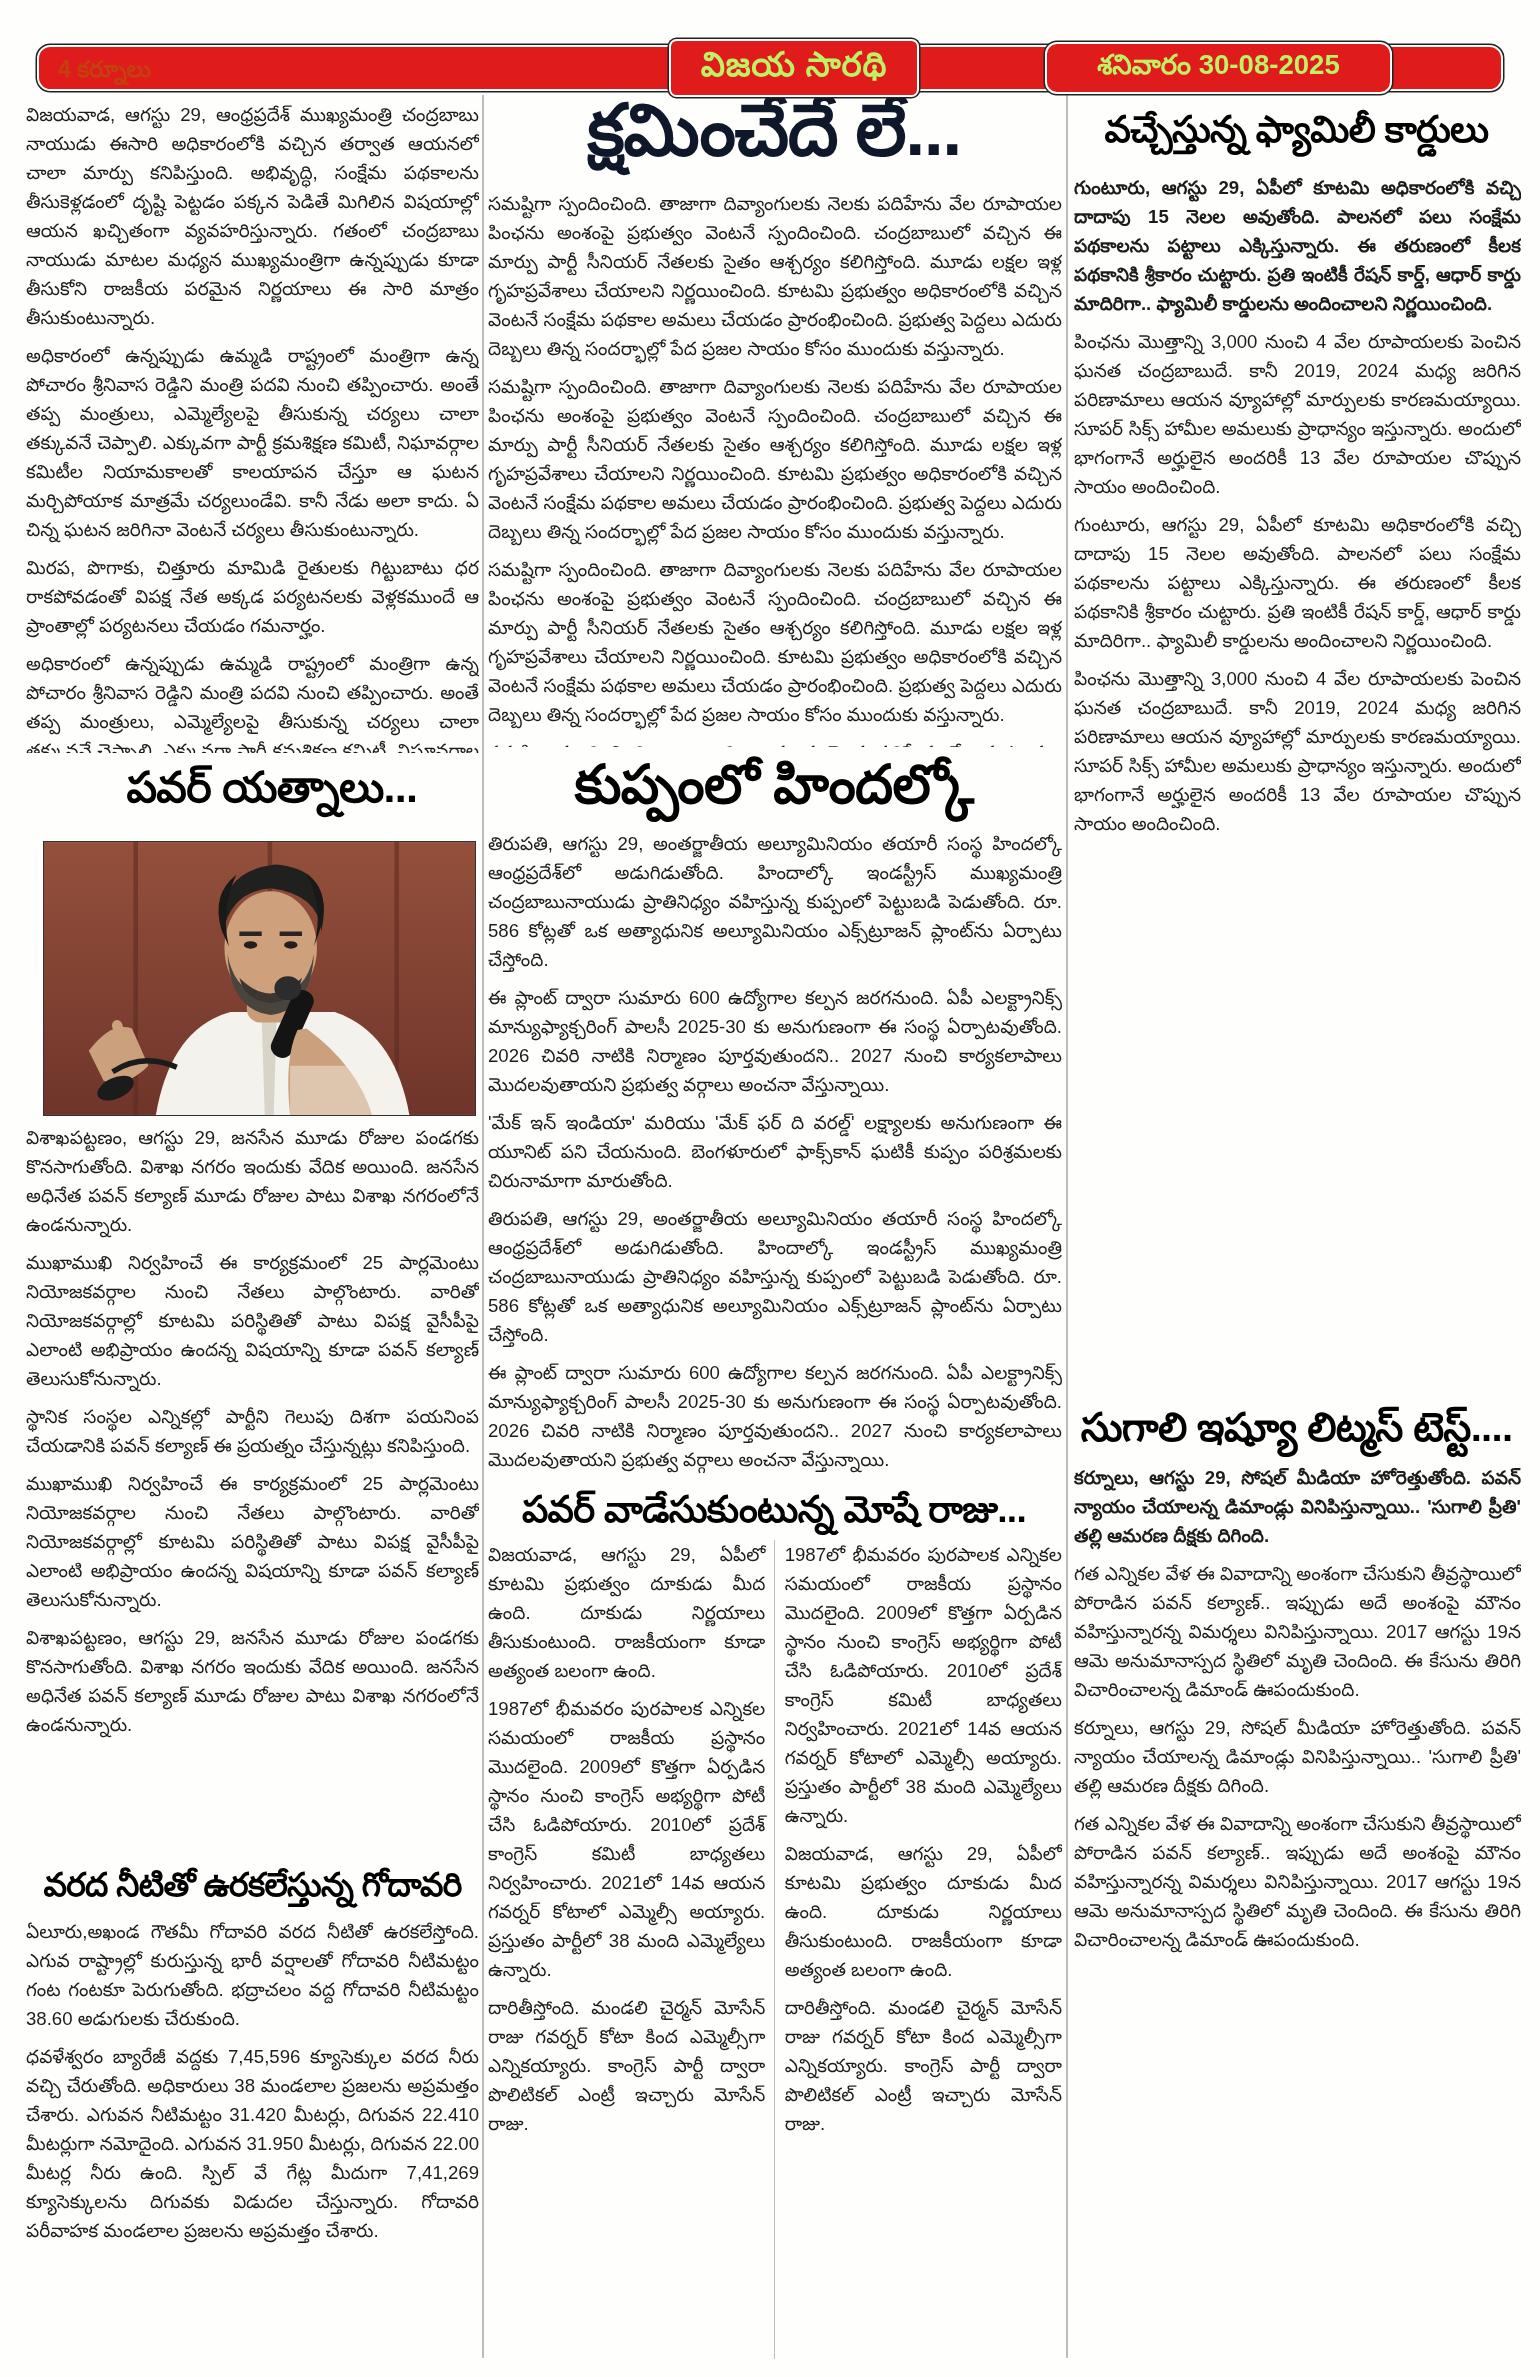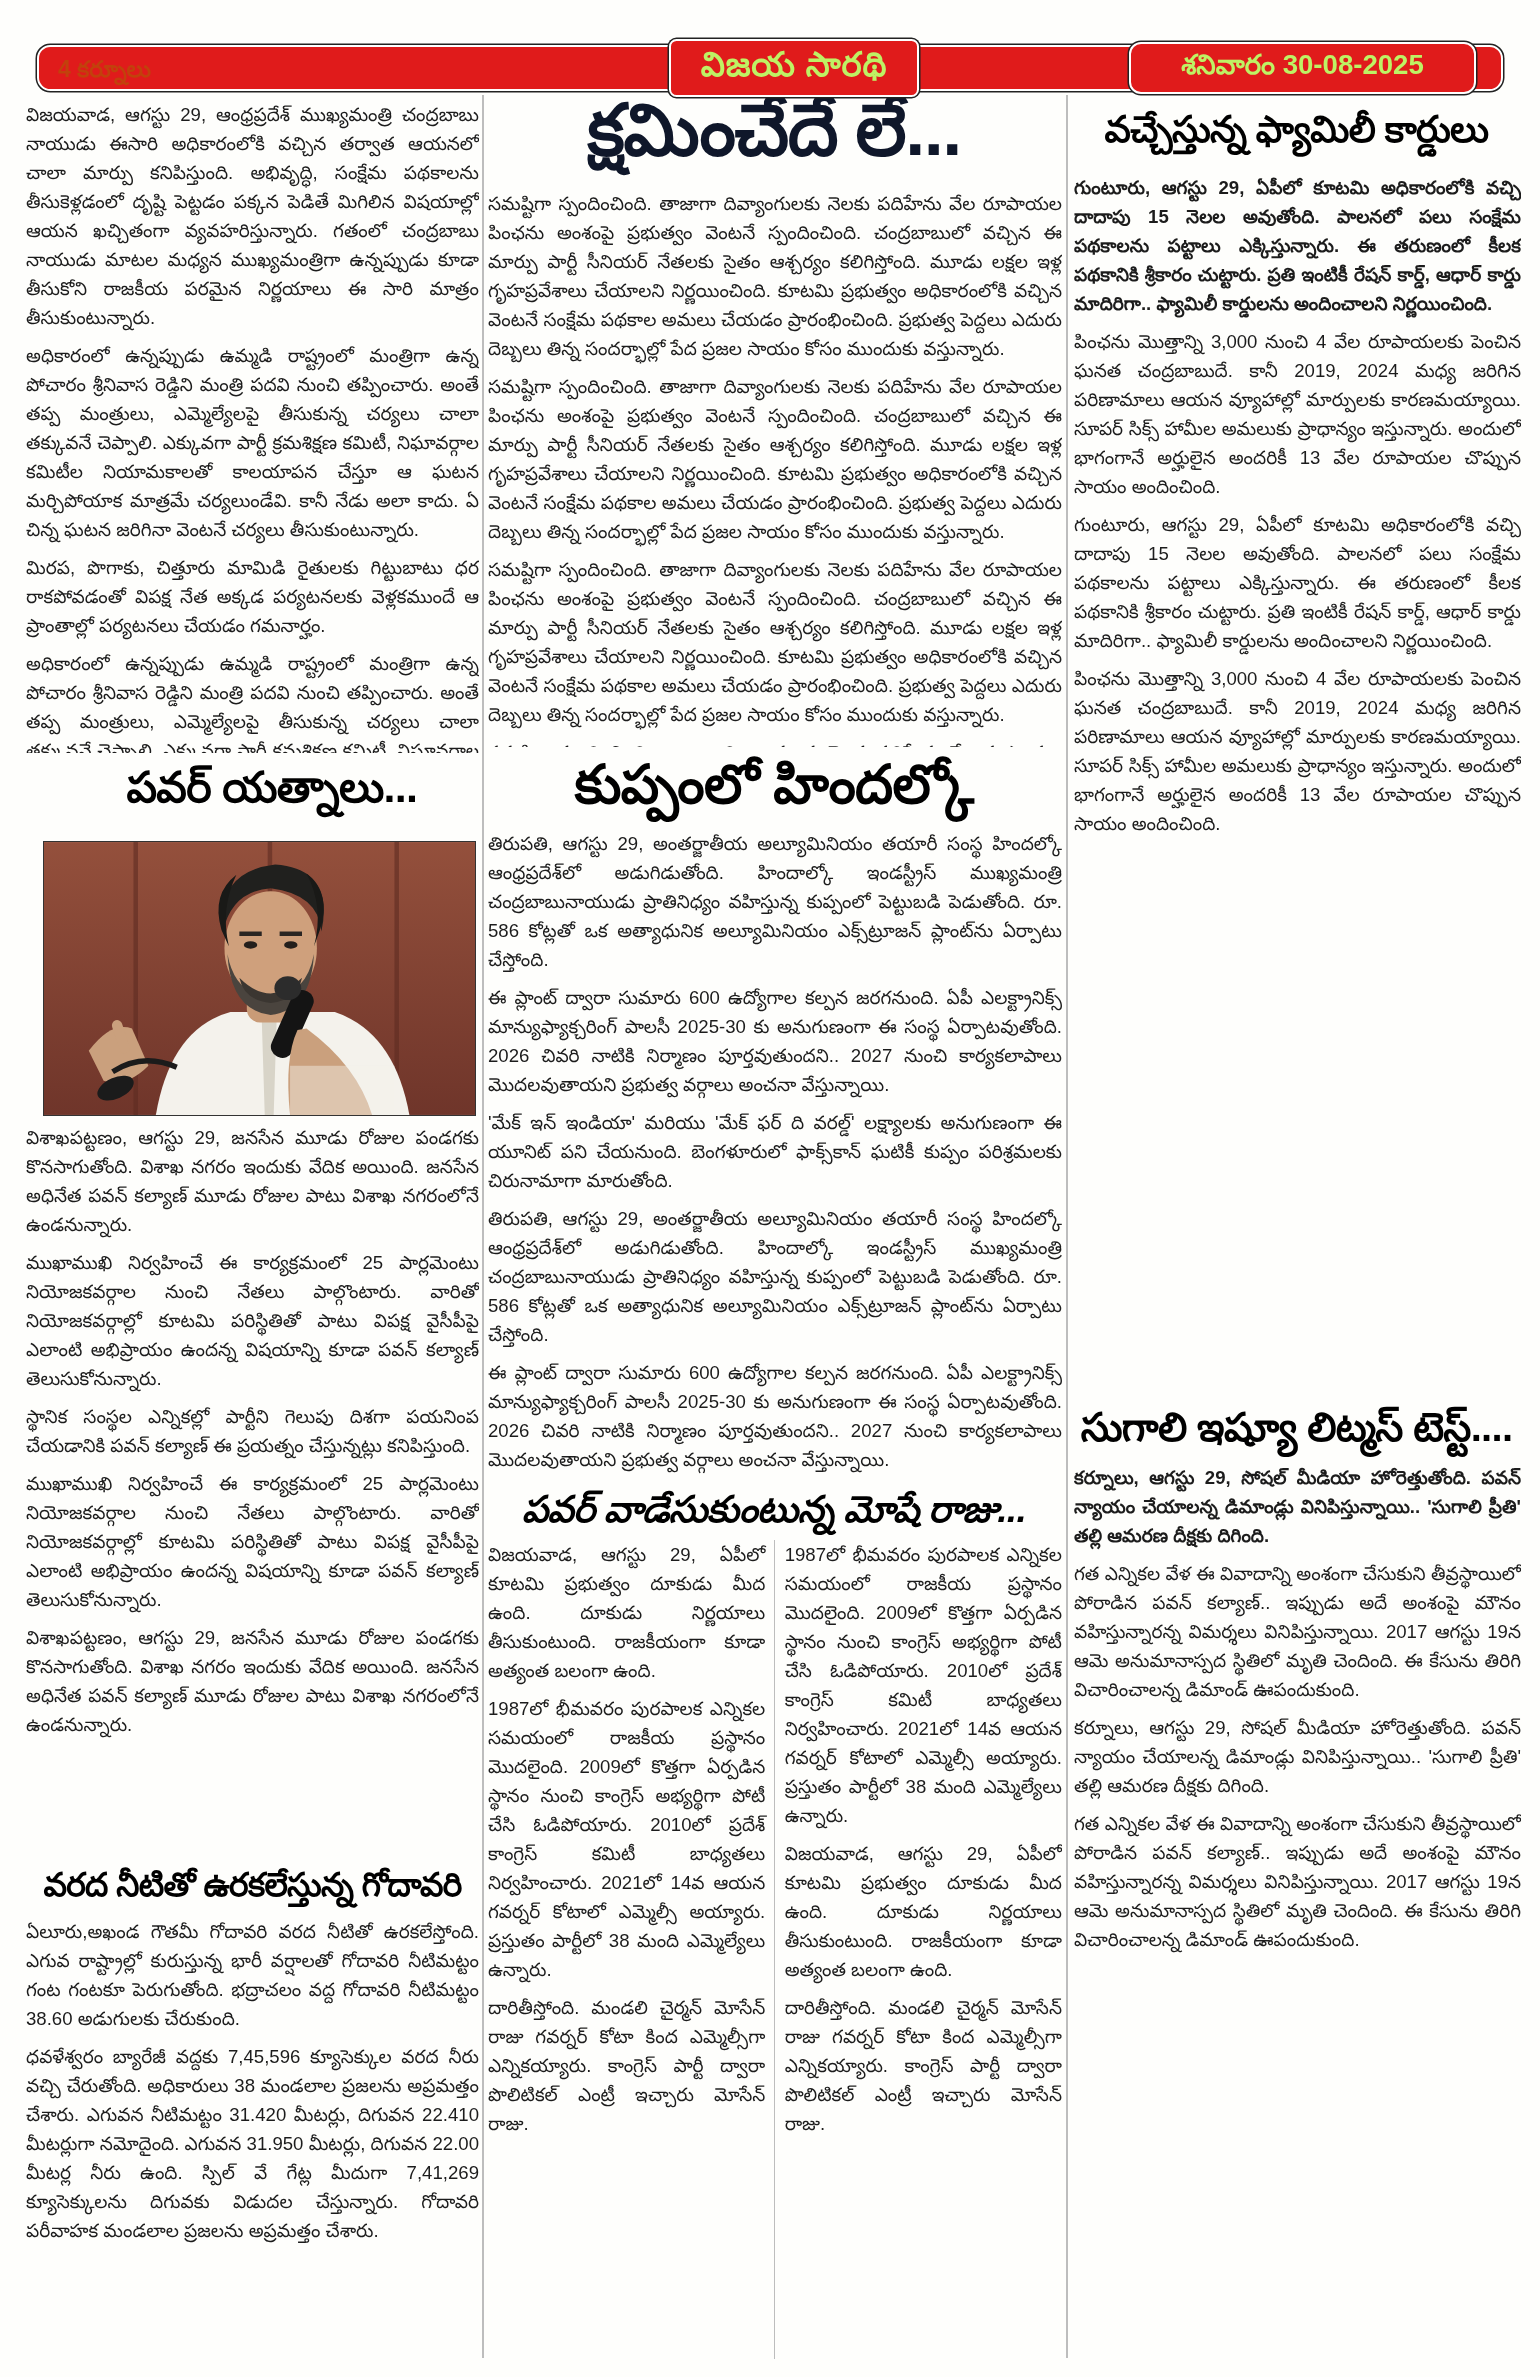--- a/index.html
+++ b/index.html
@@ -7,31 +7,31 @@
         font-family:"Liberation Sans","DejaVu Sans",sans-serif;color:#1c1c1c;overflow:hidden;margin:0 auto;}
   
   .topbar{position:absolute;left:37px;top:45px;width:1466px;height:46px;background:#e01b1b;
           border-radius:13.4px;border:2.2px solid #fff;box-shadow:0 0 0 1.5px #222;box-sizing:border-box;}
   .page-label{position:absolute;left:58px;top:51px;height:37px;line-height:37px;
               color:#c2410c;font-size:23px;font-weight:bold;z-index:3;}
   .badge{position:absolute;background:#e01b1b;border:2.2px solid #fff;box-shadow:0 0 0 1.5px #222;
          color:#bef264;font-weight:bold;display:flex;align-items:center;justify-content:center;
          box-sizing:border-box;z-index:2;}
   .title-badge{left:669px;top:39px;width:250px;height:58px;border-radius:7.5px;font-size:34px;letter-spacing:0.7px;}
-  .date-badge{left:1129px;top:42px;width:347px;height:52px;border-radius:12px;font-size:27.6px;}
+  .date-badge{left:1045px;top:42px;width:347px;height:52px;border-radius:12px;font-size:27.6px;}
   
   .h-main{position:absolute;left:483px;top:83px;width:582px;margin:0;text-align:center;
           font-size:72px;line-height:95px;font-weight:900;color:#0f172a;letter-spacing:-1.5px;}
   h2.sec{position:absolute;margin:0;font-weight:900;color:#000;text-align:center;letter-spacing:-0.7px;}
   .h-power{left:26px;top:757px;width:453px;font-size:43px;line-height:60px;text-align:left;padding-left:19.4px;}
   .h-kuppam{left:486px;top:747px;width:576px;font-size:54px;line-height:75px;}
   .h-family{left:1072px;top:94px;width:449px;font-size:37px;line-height:72px;}
   .h-sugali{left:1072px;top:1396px;width:449px;font-size:40px;line-height:63px;}
   .h-godavari{left:26px;top:1859px;width:453px;font-size:33px;line-height:51px;}
-  .h-moshe{left:486px;top:1485px;width:576px;font-size:37px;line-height:49px;font-style:italic;}
+  .h-moshe{left:486px;top:1485px;width:576px;font-size:37px;line-height:49px;}
   
   .vrule{position:absolute;top:95px;height:2263px;width:1.5px;background:#bdbdbd;}
   .art{position:absolute;overflow:hidden;text-align:justify;}
   .art p{margin:0 0 9px 0;font-size:18.6px;line-height:29px;}
   .art p.lead-bold{font-weight:bold;}
   .two-col{column-count:2;column-gap:19.4px;column-rule:1.5px solid #bdbdbd;}
   
   .photo{position:absolute;left:43px;top:841px;width:431px;height:273px;border:0.7px solid #333;}
 </style>
 </head>

